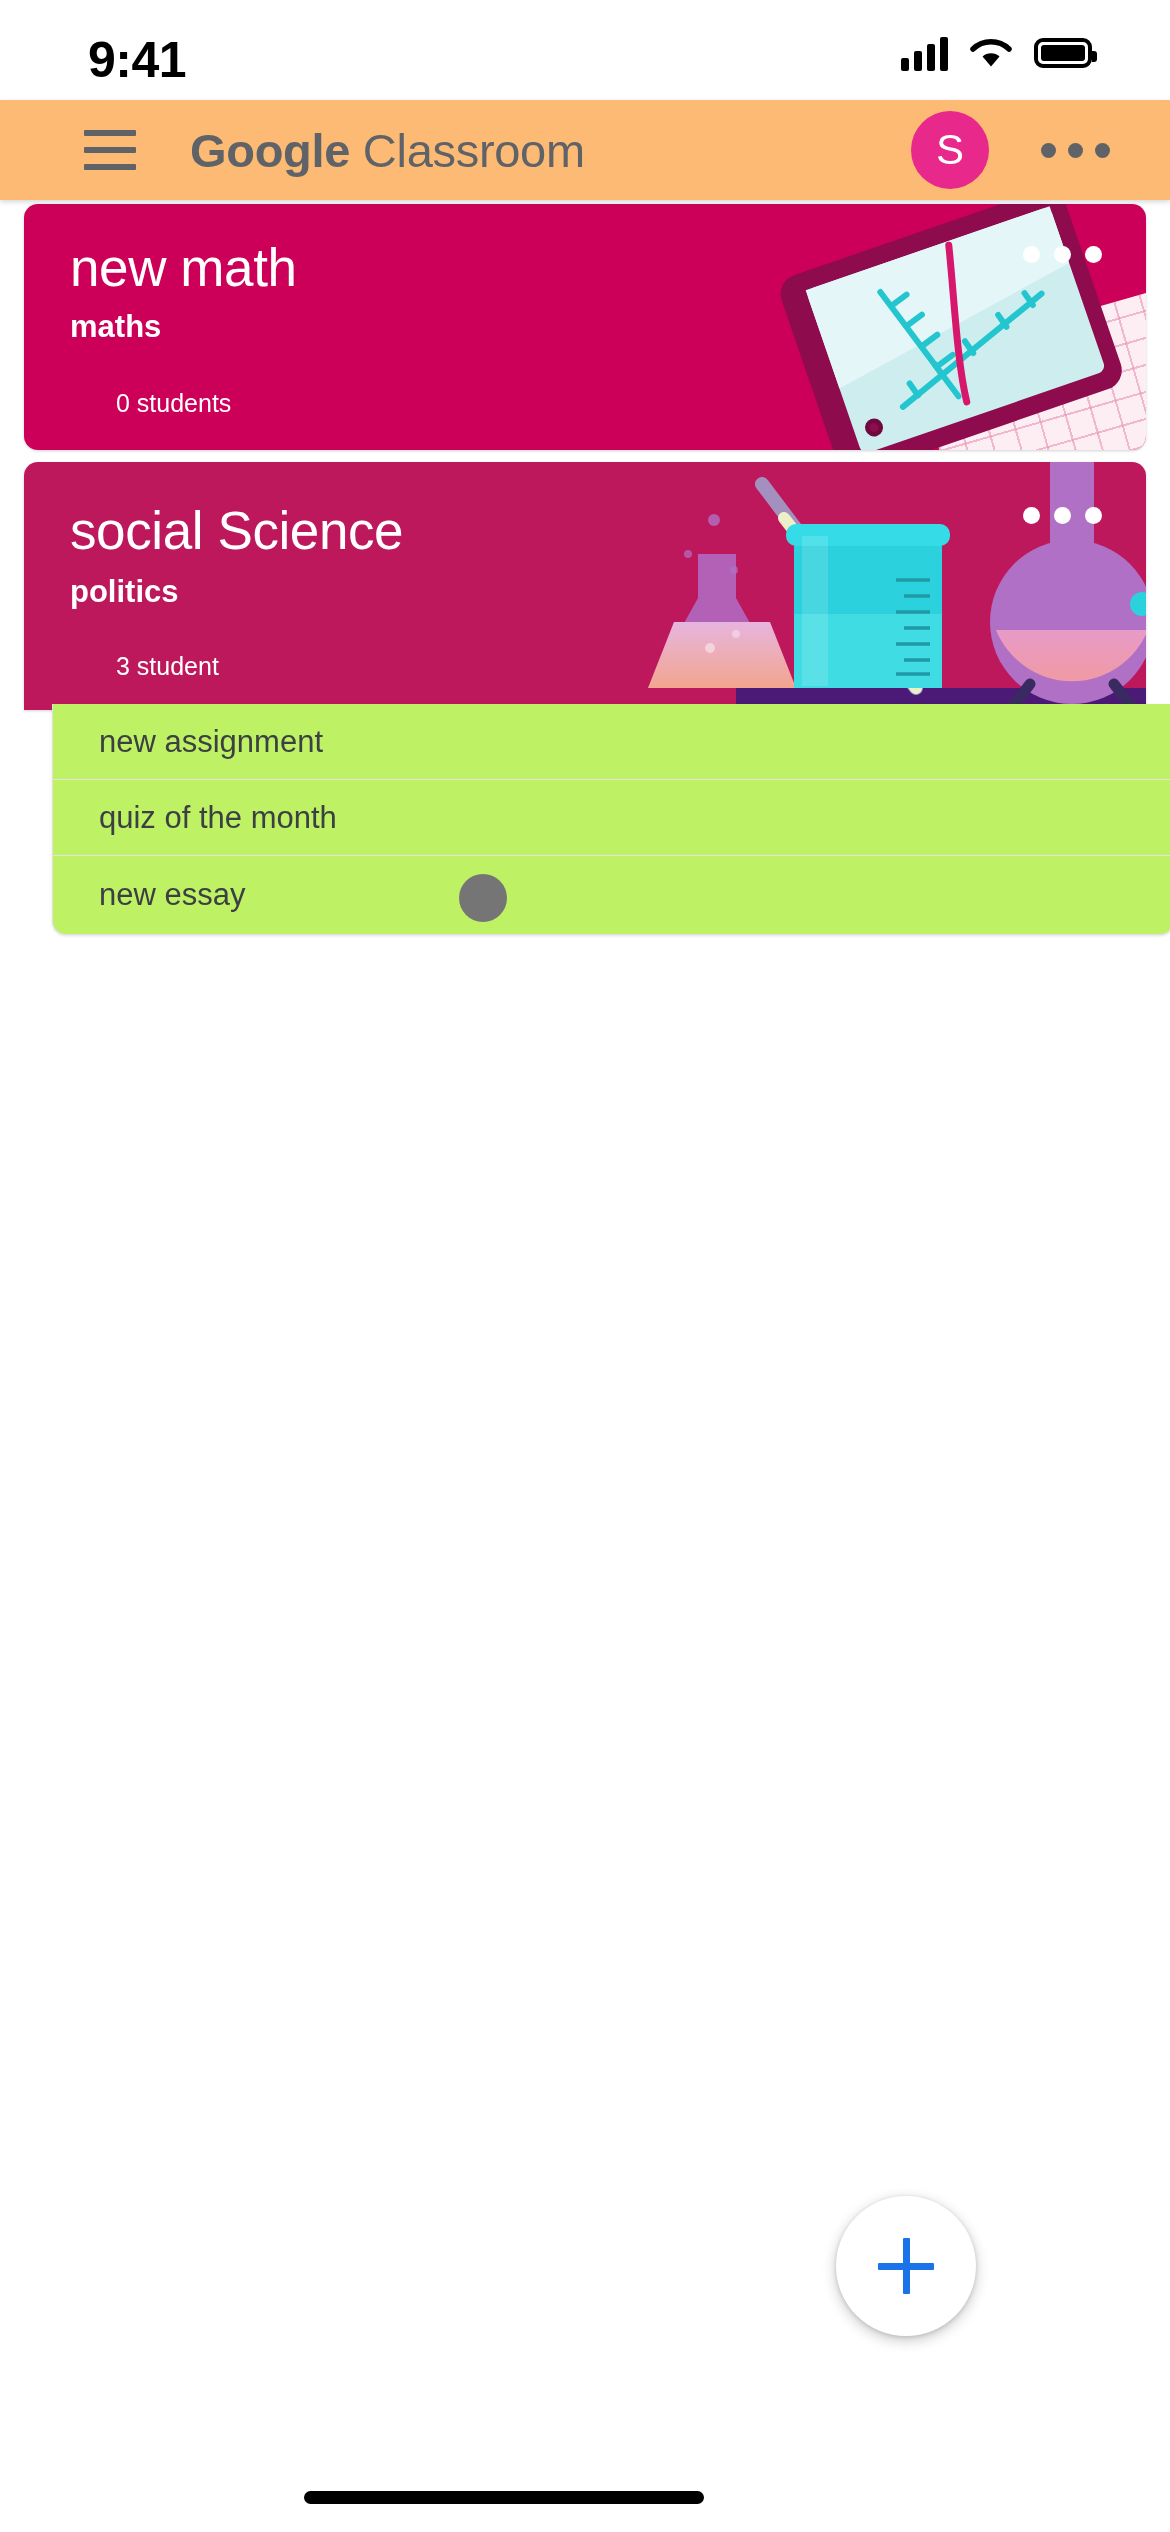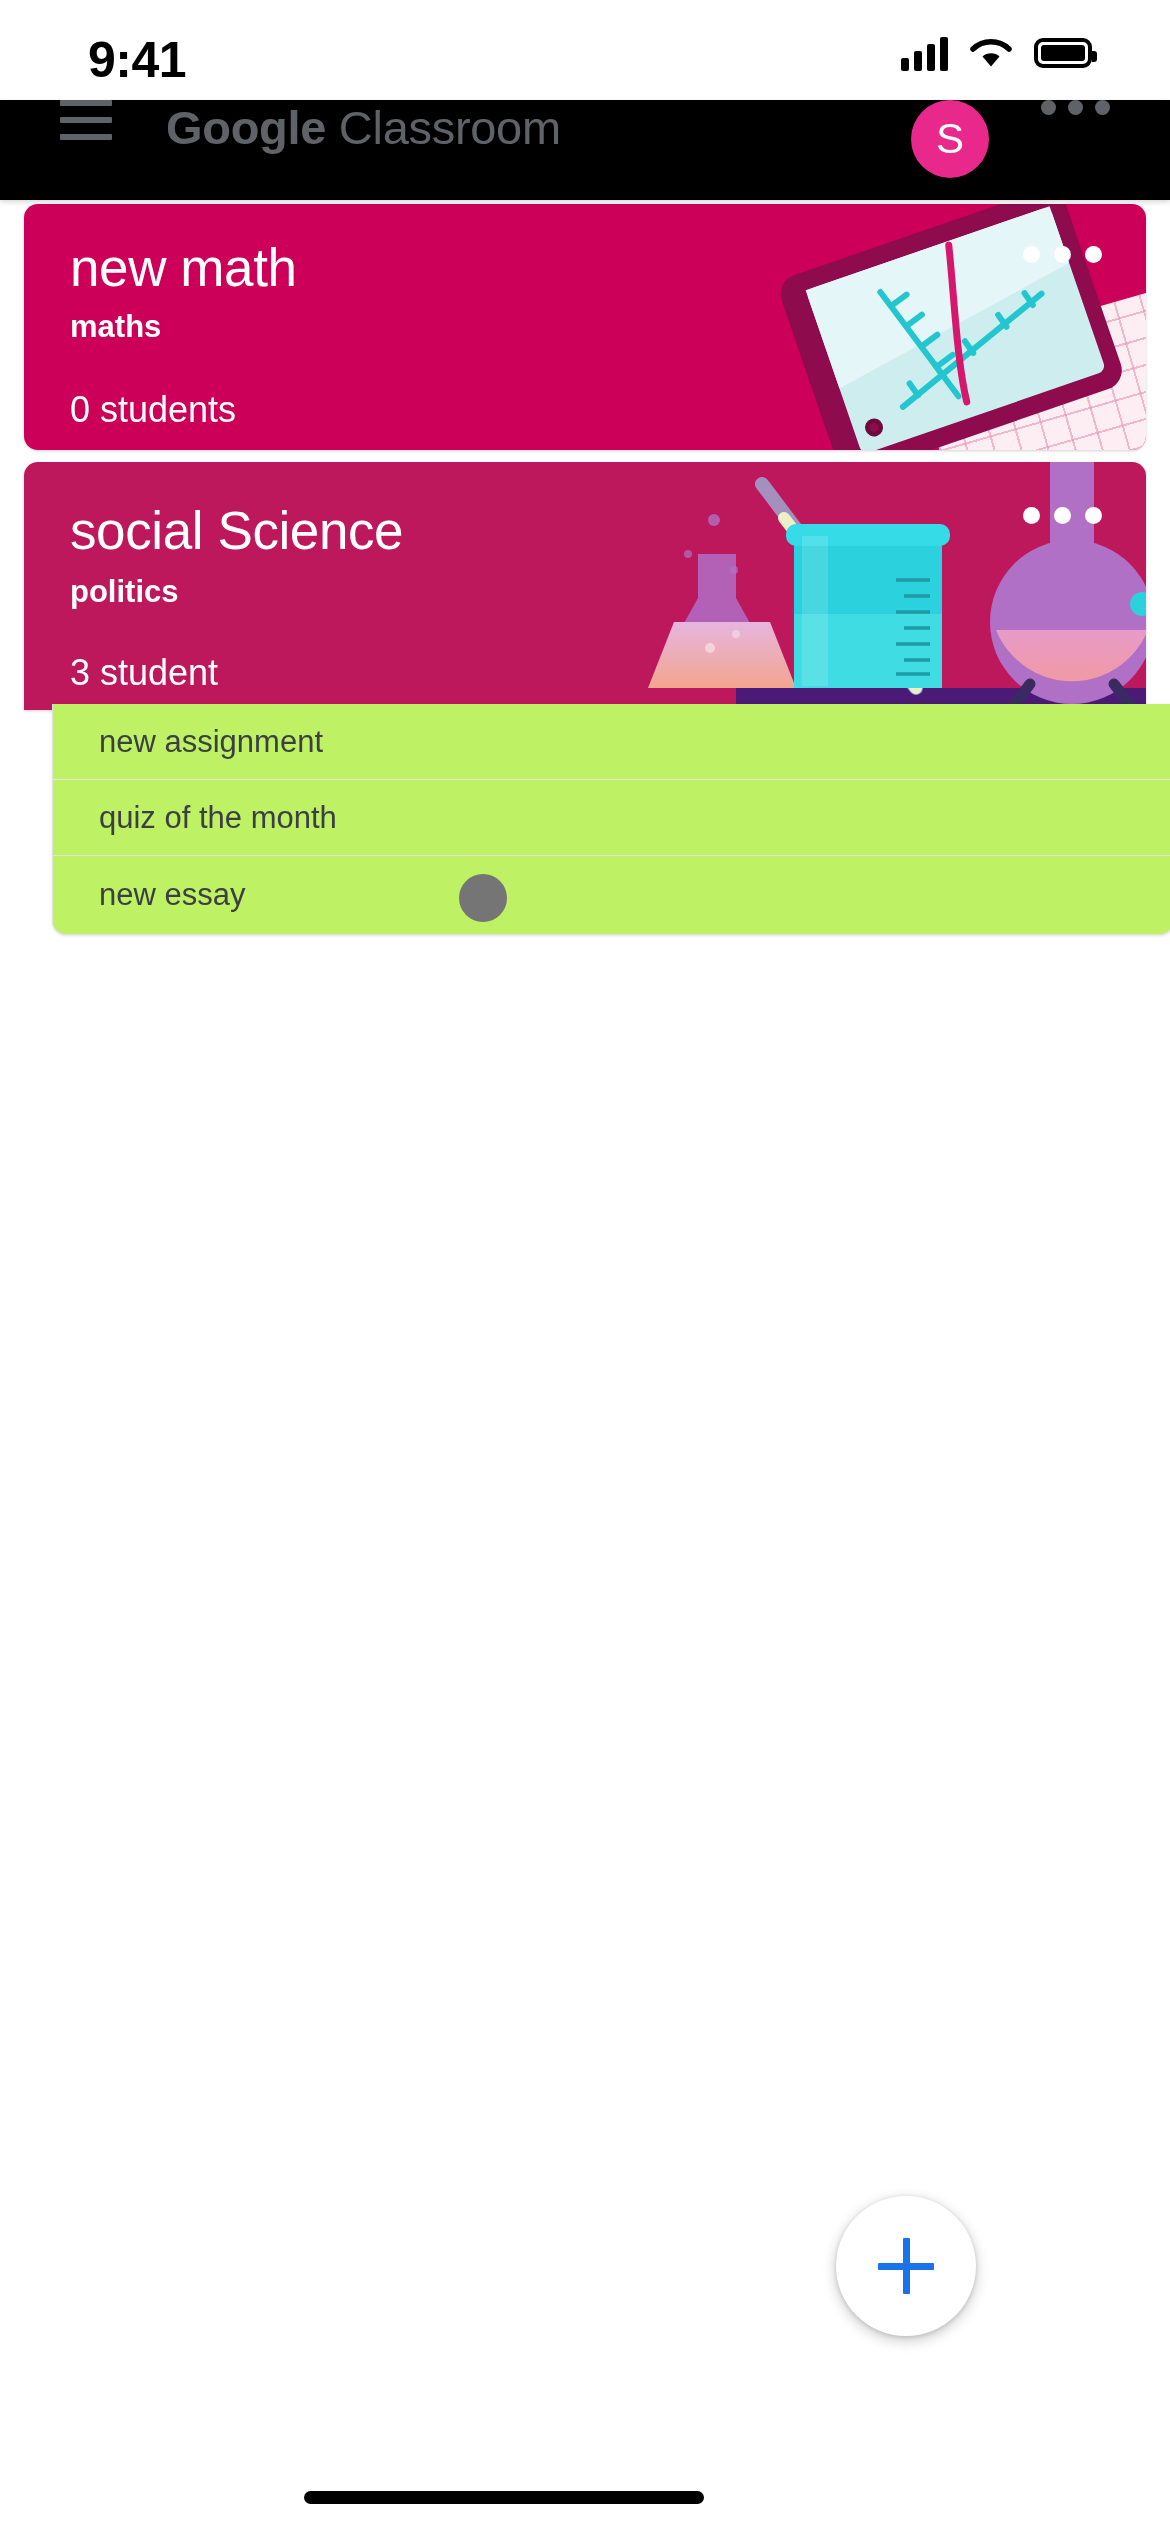--- a/index.html
+++ b/index.html
@@ -30,21 +30,21 @@
   .sig i:nth-child(3){height:27px;}
   .sig i:nth-child(4){height:34px;}
   .wifi{ width:42px; height:32px; position:relative; }
   .batt{ width:58px;height:30px;border:4px solid #000;border-radius:9px;position:relative;padding:3px;}
   .batt::after{content:"";position:absolute;right:-9px;top:9px;width:5px;height:11px;background:#000;border-radius:0 3px 3px 0;}
   .batt i{display:block;width:100%;height:100%;background:#000;border-radius:3px;}
 
   
   .appbar{
     position:absolute; top:100px; left:0; width:1170px; height:100px;
-    background:#000000; display:flex; align-items:flex-start; padding:0 60px 0 60px;
+    background:#fdba74; display:flex; align-items:center; padding:0 60px 0 84px;
     box-shadow:0 2px 5px rgba(0,0,0,.16);
     z-index:5;
   }
   .hamburger{ width:52px;height:40px;display:flex;flex-direction:column;justify-content:space-between;cursor:pointer;}
   .hamburger span{display:block;height:6px;width:100%;background:#5f6368;border-radius:1px;}
   .brand{ margin-left:54px; font-size:47px; color:#5f6368; white-space:nowrap; letter-spacing:-0.3px;}
   .brand .g{ font-weight:700; color:#5f6368;}
   .brand .c{ font-weight:400; color:#5f6368;}
   .appbar-spacer{flex:1;}
   .avatar{
@@ -64,21 +64,21 @@
     box-shadow:0 1px 3px rgba(0,0,0,.18);
   }
   .card-hero{ position:relative; height:100%; width:100%; overflow:hidden;}
   .card-title{
     position:absolute; font-size:53px; color:#fff; font-weight:400; letter-spacing:-0.4px;
   }
   .card-sub{
     position:absolute; font-size:31px; color:#fff; font-weight:700;
   }
   .card-students{
-    position:absolute; font-size:36px; color:#fff; font-weight:400;
+    position:absolute; font-size:25px; color:#fff; font-weight:400;margin-left:46px;
   }
   .kebab-light{ position:absolute; display:flex; gap:14px; align-items:center;}
   .kebab-light i{width:17px;height:17px;border-radius:50%;background:#fff;display:block;}
 
   
   #card-math{ top:4px; height:246px; background:#CC0058; }
   #card-math .card-title{ left:46px; top:33px;}
   #card-math .card-sub{ left:46px; top:105px;}
   #card-math .card-students{ left:46px; top:185px;}
   #card-math .kebab-light{ right:44px; top:42px;}

